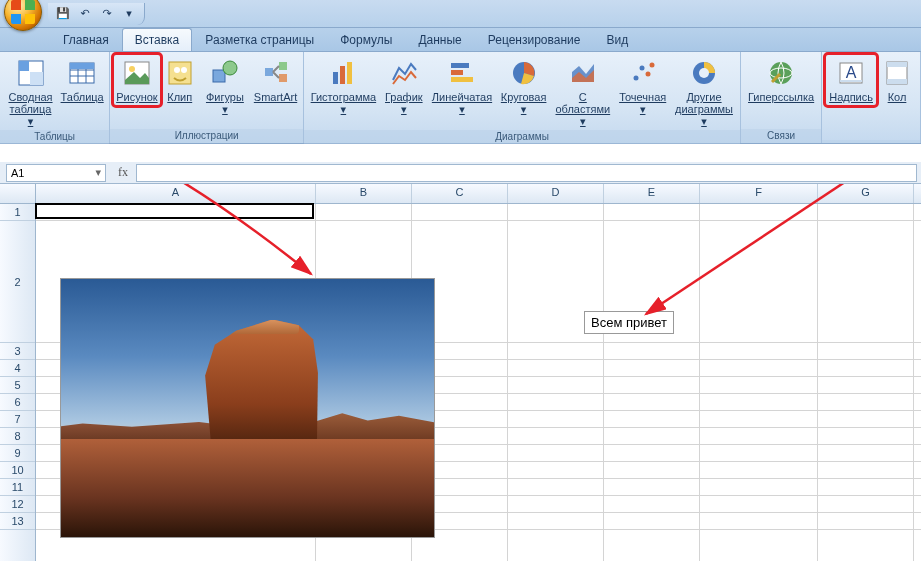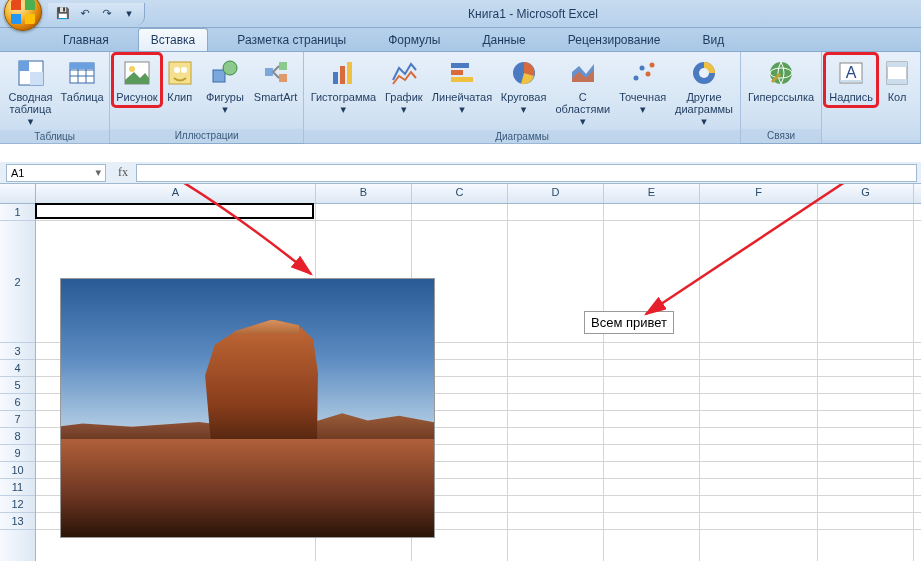--- a/index.html
+++ b/index.html
@@ -4,30 +4,30 @@
 <style>
   * { margin: 0; padding: 0; box-sizing: border-box; font-family: "Segoe UI", Tahoma, sans-serif; }
   body { background: #fff; width: 921px; height: 561px; overflow: hidden; font-size: 11px; }
   .titlebar { height: 28px; background: linear-gradient(#c8dbf0, #b7d1eb); border-bottom: 1px solid #8aa9cc; display: flex; align-items: center; }
   .orb { width: 38px; height: 38px; border-radius: 50%; background: radial-gradient(circle at 35% 30%, #fff2c0, #f7b733 40%, #d37300 70%, #6a3400); margin: -4px 4px 0 4px; border: 1px solid #8b5a00; box-shadow: 0 1px 3px rgba(0,0,0,.4); position: relative; z-index: 10; }
   .orb-inner { position: absolute; inset: 6px; border-radius: 50%; }
   .orb-quad { position: absolute; width: 10px; height: 10px; }
   .qat { display: flex; gap: 4px; padding: 0 6px; border-right: 1px solid #8aa9cc; height: 22px; align-items: center; background: linear-gradient(#d8e6f6,#b7d1eb); border-radius: 0 0 8px 8px; margin-left: 2px; }
   .qat-btn { width: 18px; height: 18px; display: flex; align-items: center; justify-content: center; color: #1e3b5f; }
   .title-text { flex: 1; text-align: center; color: #1e3b5f; font-size: 12px; }
-  .tabstrip { height: 24px; display: flex; gap: 16px; padding-left: 50px; background: linear-gradient(#b7d1eb,#a9c7e6); border-bottom: 1px solid #8aa9cc; }
+  .tabstrip { height: 24px; display: flex; gap: 0; padding-left: 50px; background: linear-gradient(#b7d1eb,#a9c7e6); border-bottom: 1px solid #8aa9cc; }
   .tab { padding: 4px 12px 2px; color: #1e3b5f; font-size: 12px; cursor: pointer; border: 1px solid transparent; border-bottom: none; border-radius: 3px 3px 0 0; }
   .tab.active { background: linear-gradient(#f6fafd,#e5effa); border-color: #8aa9cc; color: #1e3b5f; font-weight: 400; }
   .ribbon { height: 92px; background: linear-gradient(#e7f0fa,#d6e5f4 60%,#c4d9ef); border-bottom: 1px solid #8aa9cc; display: flex; }
   .group { border-right: 1px solid #a7c1de; display: flex; flex-direction: column; }
   .group-items { flex: 1; display: flex; align-items: flex-start; padding: 2px 3px 0; gap: 0; }
   .group-label { text-align: center; font-size: 10px; color: #3a5a7a; padding: 1px 0 2px; background: rgba(180,205,230,.4); }
   .rbtn { display: flex; flex-direction: column; align-items: center; padding: 2px 3px; min-width: 36px; border: 1px solid transparent; border-radius: 3px; cursor: pointer; }
   .rbtn .ico { width: 32px; height: 32px; display: flex; align-items: center; justify-content: center; margin-bottom: 2px; }
-  .rbtn .lbl { font-size: 11px; color: #1e3b5f; text-align: center; line-height: 12px; white-space: pre-line; }
+  .rbtn .lbl { font-size: 11px; color: #1e3b5f; text-align: center; line-height: 12px; white-space: pre-line; text-decoration: underline; }
   .highlight-red { outline: 3px solid #e6202a; outline-offset: -1px; }
   .namebox-row { height: 22px; display: flex; align-items: center; background: #e6eef7; border-bottom: 1px solid #a0b8d0; margin-top: 18px; }
   .namebox { width: 100px; background: #fff; border: 1px solid #a0b8d0; height: 18px; margin: 0 4px 0 6px; padding: 0 4px; display: flex; align-items: center; font-size: 11px; }
   .fx-btn { width: 18px; height: 18px; display: flex; align-items: center; justify-content: center; color: #555; font-family: "Times New Roman", serif; font-size: 12px; }
   .formula-bar { flex: 1; background: #fff; border: 1px solid #a0b8d0; height: 18px; margin-right: 4px; }
   .sheet { position: relative; height: calc(561px - 28px - 24px - 92px - 22px); overflow: hidden; }
   .colhdr-row { display: flex; height: 20px; background: linear-gradient(#f7faff,#dde8f4); border-bottom: 1px solid #9eb6ce; }
   .corner { width: 36px; border-right: 1px solid #9eb6ce; }
   .colhdr { border-right: 1px solid #c0d0e0; text-align: center; font-size: 11px; color: #2a4a6a; padding-top: 2px; }
   .sheet-body { display: flex; height: calc(100% - 20px); }
@@ -58,21 +58,20 @@
       <div class="orb-quad" style="bottom:0;left:0;background:#2196f3;border-radius:0 0 0 2px"></div>
       <div class="orb-quad" style="bottom:0;right:0;background:#ffc107;border-radius:0 0 2px 0"></div>
     </div>
   </div>
   <div class="qat">
     <div class="qat-btn">💾</div>
     <div class="qat-btn">↶</div>
     <div class="qat-btn">↷</div>
     <div class="qat-btn">▾</div>
   </div>
-  <div class="title-text">Книга1 - Microsoft Excel</div>
 </div>
 
 <div class="tabstrip" id="tabstrip">
     <div class="tab">Главная</div>
     <div class="tab active">Вставка</div>
     <div class="tab">Разметка страницы</div>
     <div class="tab">Формулы</div>
     <div class="tab">Данные</div>
     <div class="tab">Рецензирование</div>
     <div class="tab">Вид</div>

